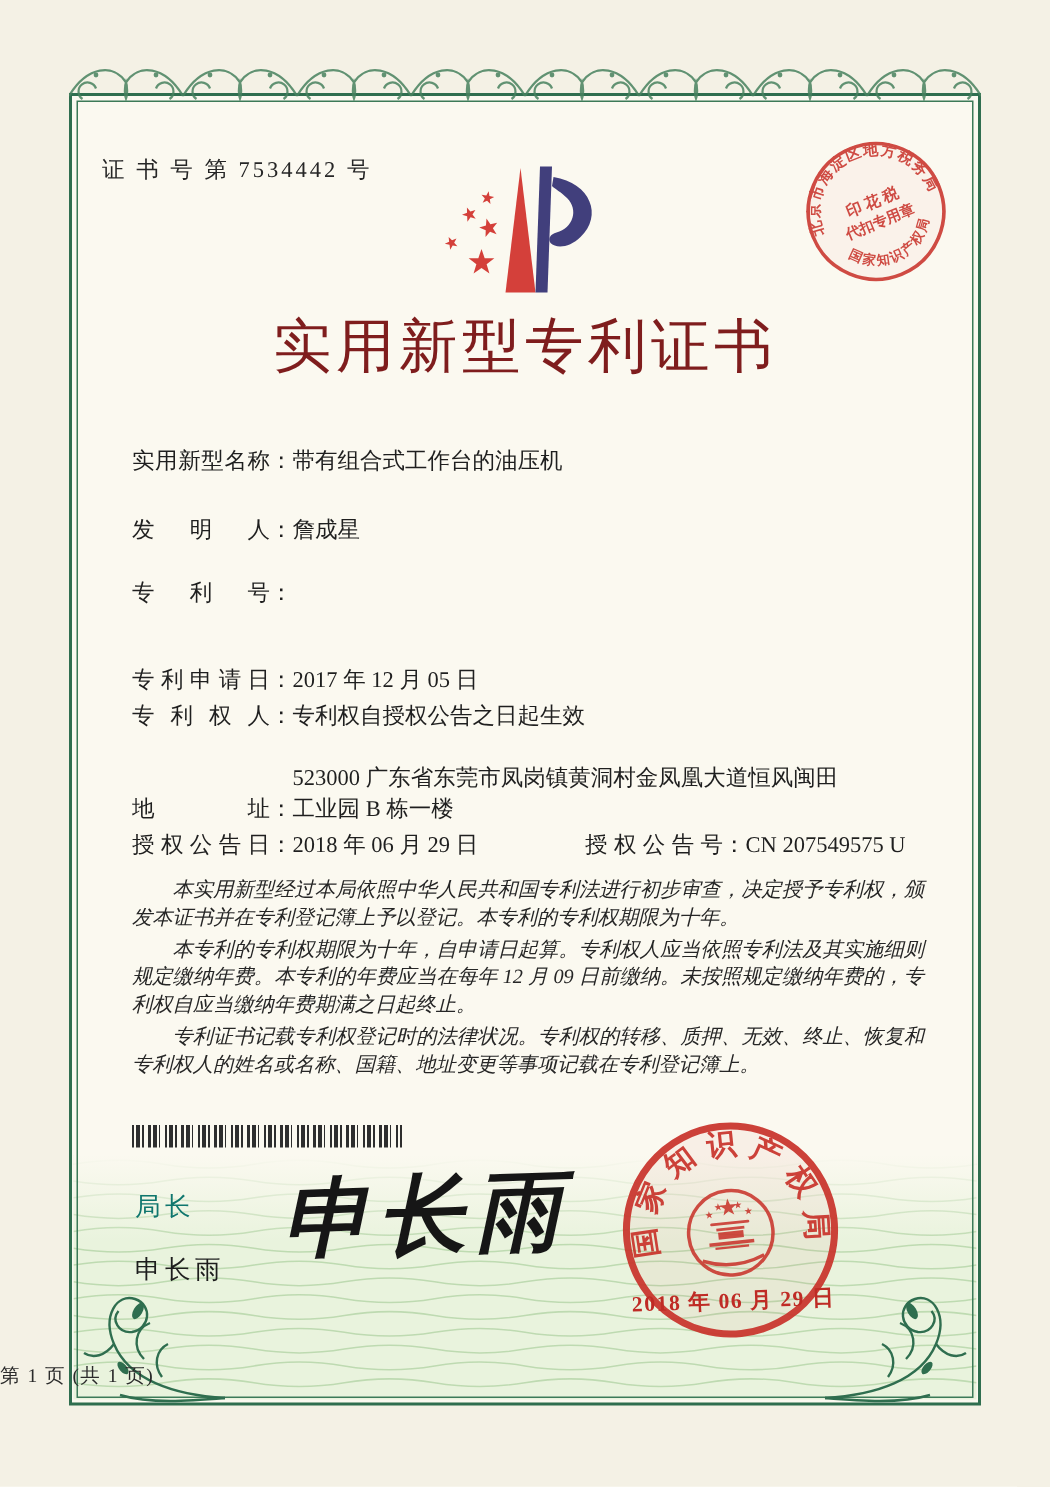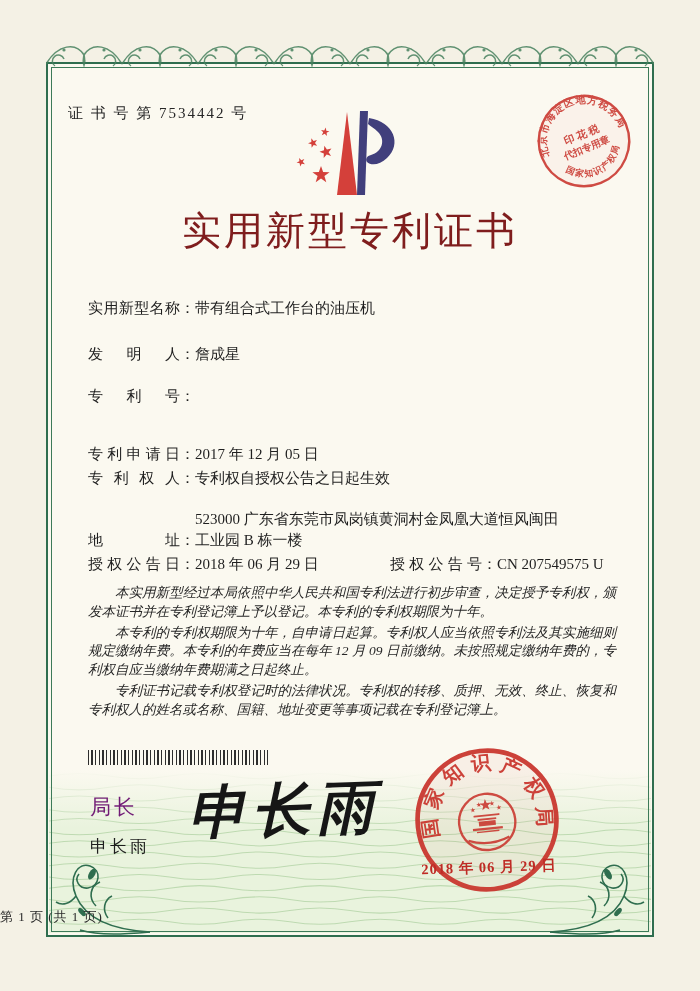--- a/index.html
+++ b/index.html
@@ -29,21 +29,21 @@
   .flabel{flex:none;width:92px;text-align:justify;text-align-last:justify;text-justify:inter-ideograph;}
   .fcolon{flex:none;width:15px;}
   .fvalue{flex:1;}
   .fvalue-fixed{flex:0 0 195px;}
   .paras{position:absolute;left:88px;right:84px;top:584px;font-size:13.5px;line-height:18.8px;
          font-style:italic;color:#262626;text-align:justify;z-index:8;}
   .paras p{margin:0 0 2px 0;text-indent:2em;}
   .barcode{position:absolute;left:88px;top:750px;width:180px;height:15px;z-index:8;
      background:repeating-linear-gradient(90deg,#2e2e2e 0 1.5px,transparent 1.5px 3px,
        #2e2e2e 3px 5.5px,transparent 5.5px 7px,#2e2e2e 7px 8px,transparent 8px 11px);}
-  .signer-title{position:absolute;left:90px;top:793px;font-size:21px;letter-spacing:3px;color:#701a75;z-index:8;}
+  .signer-title{position:absolute;left:90px;top:793px;font-size:17px;letter-spacing:3px;color:#0f766e;z-index:8;}
   .signer-name{position:absolute;left:90px;top:835px;font-size:17px;letter-spacing:3px;color:#1d1d1d;z-index:8;}
   .signature{position:absolute;left:188px;top:772px;font-size:58px;letter-spacing:6px;
      font-style:italic;font-weight:700;color:#161616;transform:rotate(-2deg);z-index:8;}
   .seal{position:absolute;left:412px;top:745px;width:150px;height:150px;
         transform:rotate(-6deg);opacity:.93;z-index:9;}
   .seal-date{position:absolute;left:408px;top:858px;width:162px;text-align:center;
      font-size:14.5px;font-weight:700;letter-spacing:1px;color:#bf2b25;
      transform:rotate(-2deg);z-index:10;}
   .footer{position:absolute;left:0;right:0;top:908px;text-align:left;
      font-size:13px;letter-spacing:1px;color:#2a2a2a;z-index:8;}

